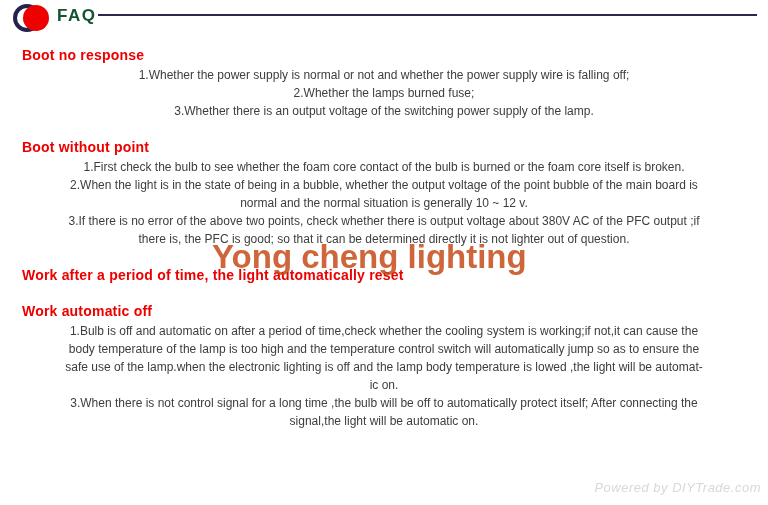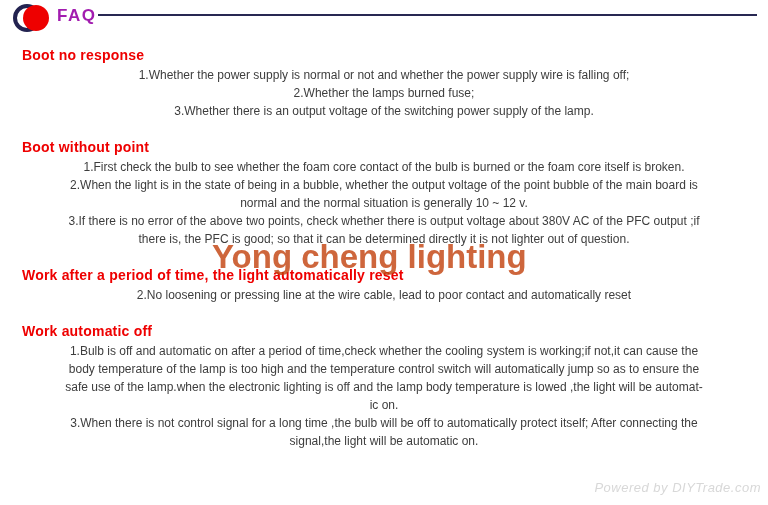--- a/index.html
+++ b/index.html
@@ -15,21 +15,21 @@
     box-sizing:border-box; position:absolute; left:0; top:1px;
     width:28px; height:28px; border:4px solid #232350; border-radius:50%;
     background:#ffffff;
   }
   .logo-dot {
     position:absolute; left:10px; top:2px; width:26px; height:26px;
     background:#ee0000; border-radius:50%;
   }
   .faq-title {
     position:absolute; left:57px; top:6px;
-    font-size:17px; font-weight:bold; color:#a21caf; letter-spacing:1.5px;
+    font-size:17px; font-weight:bold; color:#14532d; letter-spacing:1.5px;
   }
   .rule {
     position:absolute; left:98px; right:11px; top:14px; height:2px;
     background:#282852;
   }
   .content { padding:12px 10px 0 10px; }
   .section { margin-bottom:18px; }
   .section-title {
     color:#ee0000; font-weight:bold; font-size:14px; line-height:18px;
     margin:0 0 2px 0; letter-spacing:0.2px;padding-left:12px;
@@ -76,21 +76,20 @@
     <h2 class="section-title">Boot without point</h2>
     <p class="item">1.First check the bulb to see whether the foam core contact of the bulb is burned or the foam core itself is broken.</p>
     <p class="item">2.When the light is in the state of being in a bubble, whether the output voltage of the point bubble of the main board is
 normal and the normal situation is generally 10 ~ 12 v.</p>
     <p class="item">3.If there is no error of the above two points, check whether there is output voltage about 380V AC of the PFC output ;if
 there is, the PFC is good; so that it can be determined directly it is not lighter out of question.</p>
   </div>
 
   <div class="section">
     <h2 class="section-title">Work after a period of time, the light automatically reset</h2>
-    <p class="item">2.No loosening or pressing line at the wire cable, lead to poor contact and automatically reset</p>
   </div>
 
   <div class="section">
     <h2 class="section-title">Work automatic off</h2>
     <p class="item">1.Bulb is off and automatic on after a period of time,check whether the cooling system is working;if not,it can cause the
 body temperature of the lamp is too high and the temperature control switch will automatically jump so as to ensure the
 safe use of the lamp.when the electronic lighting is off and the lamp body temperature is lowed ,the light will be automat-
 ic on.</p>
     <p class="item">3.When there is not control signal for a long time ,the bulb will be off to automatically protect itself; After connecting the
 signal,the light will be automatic on.</p>

